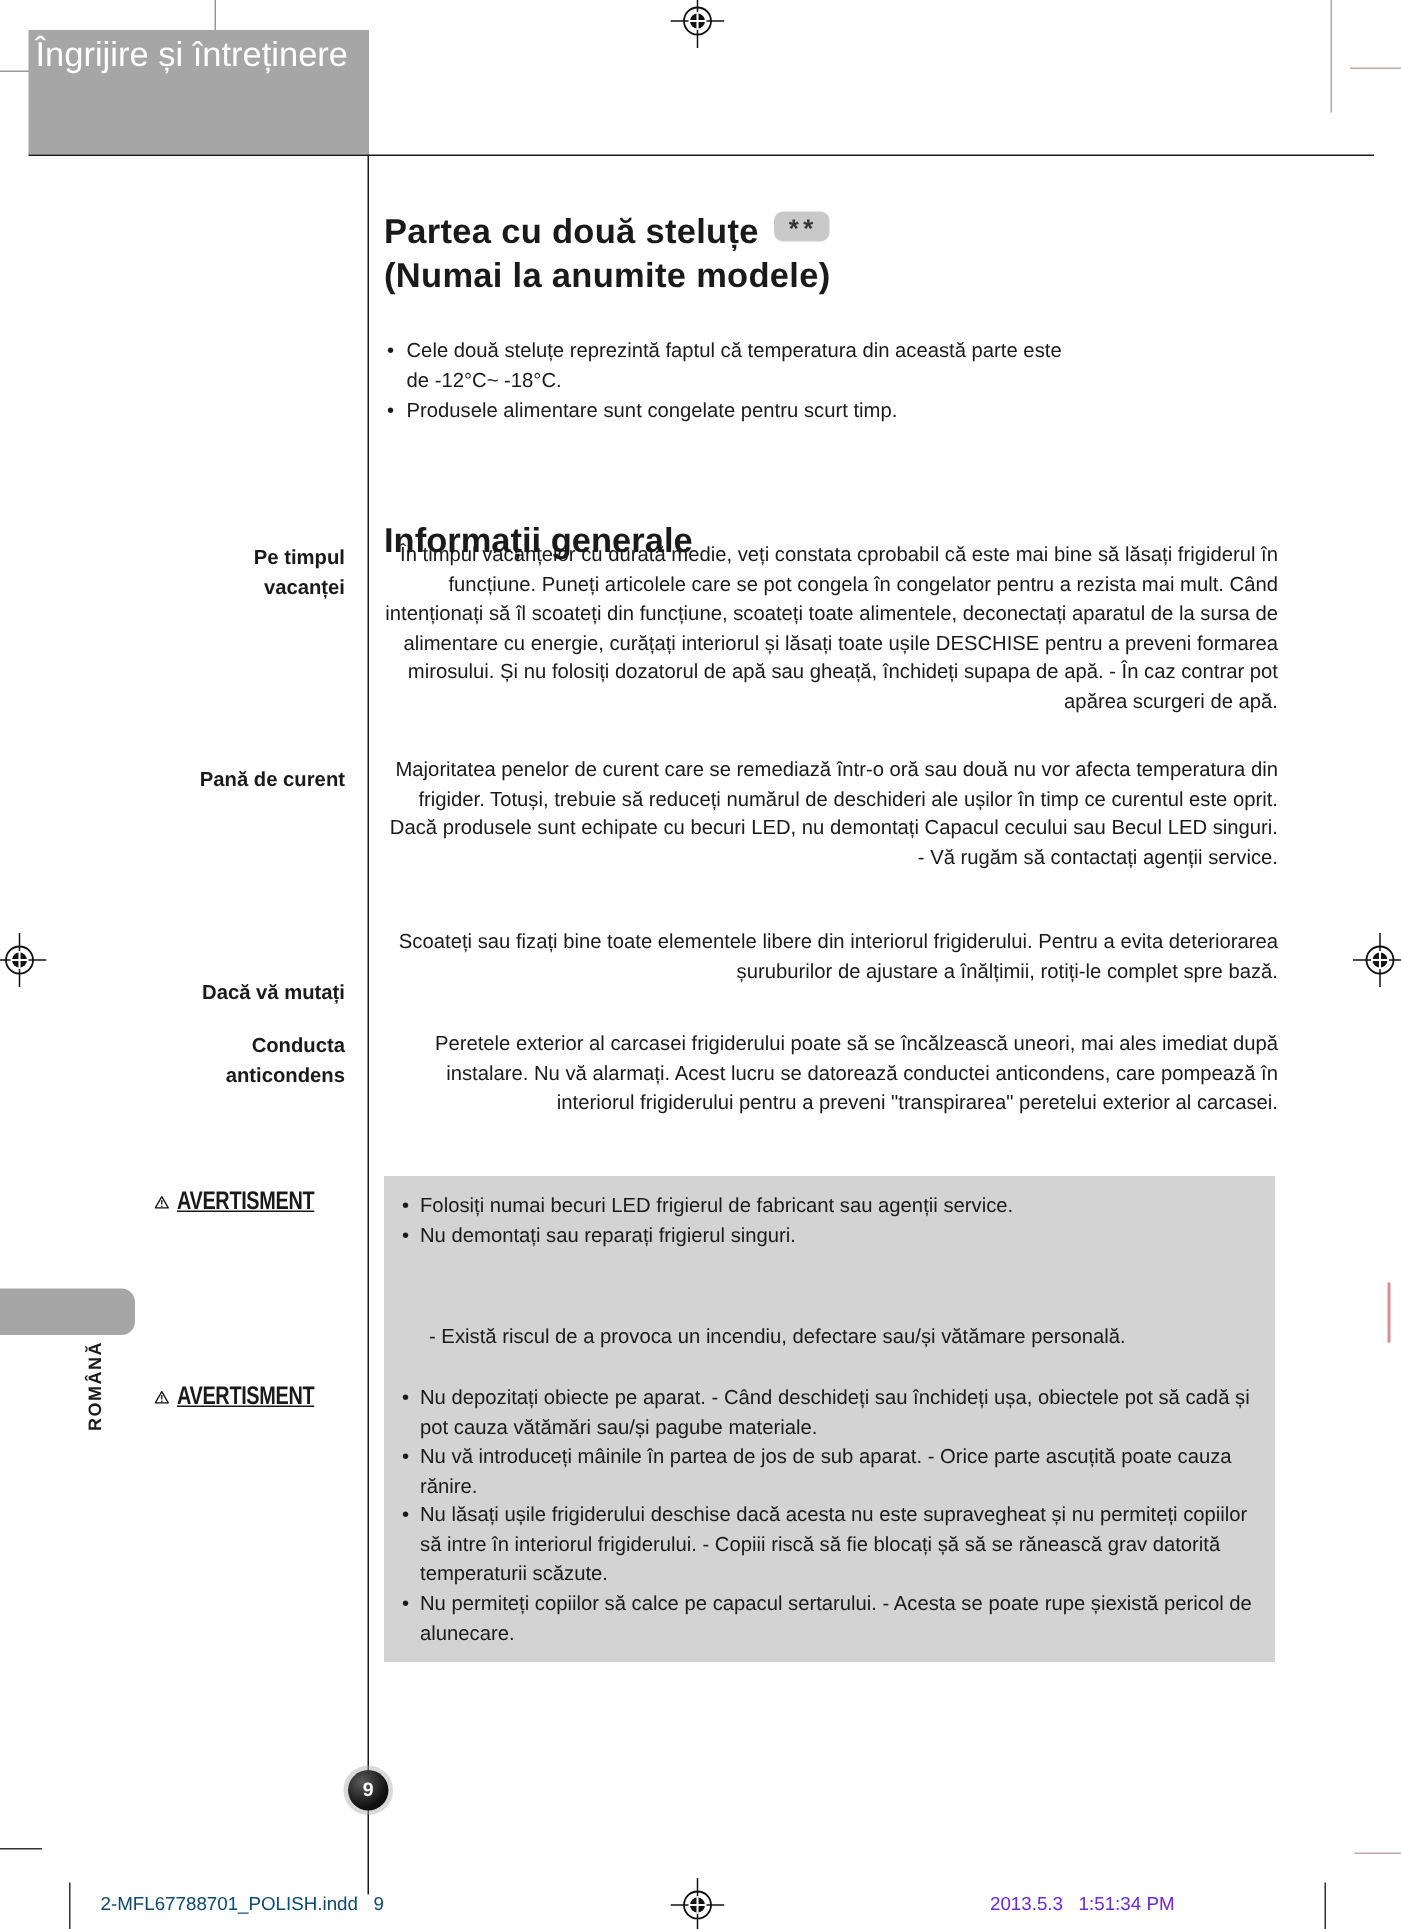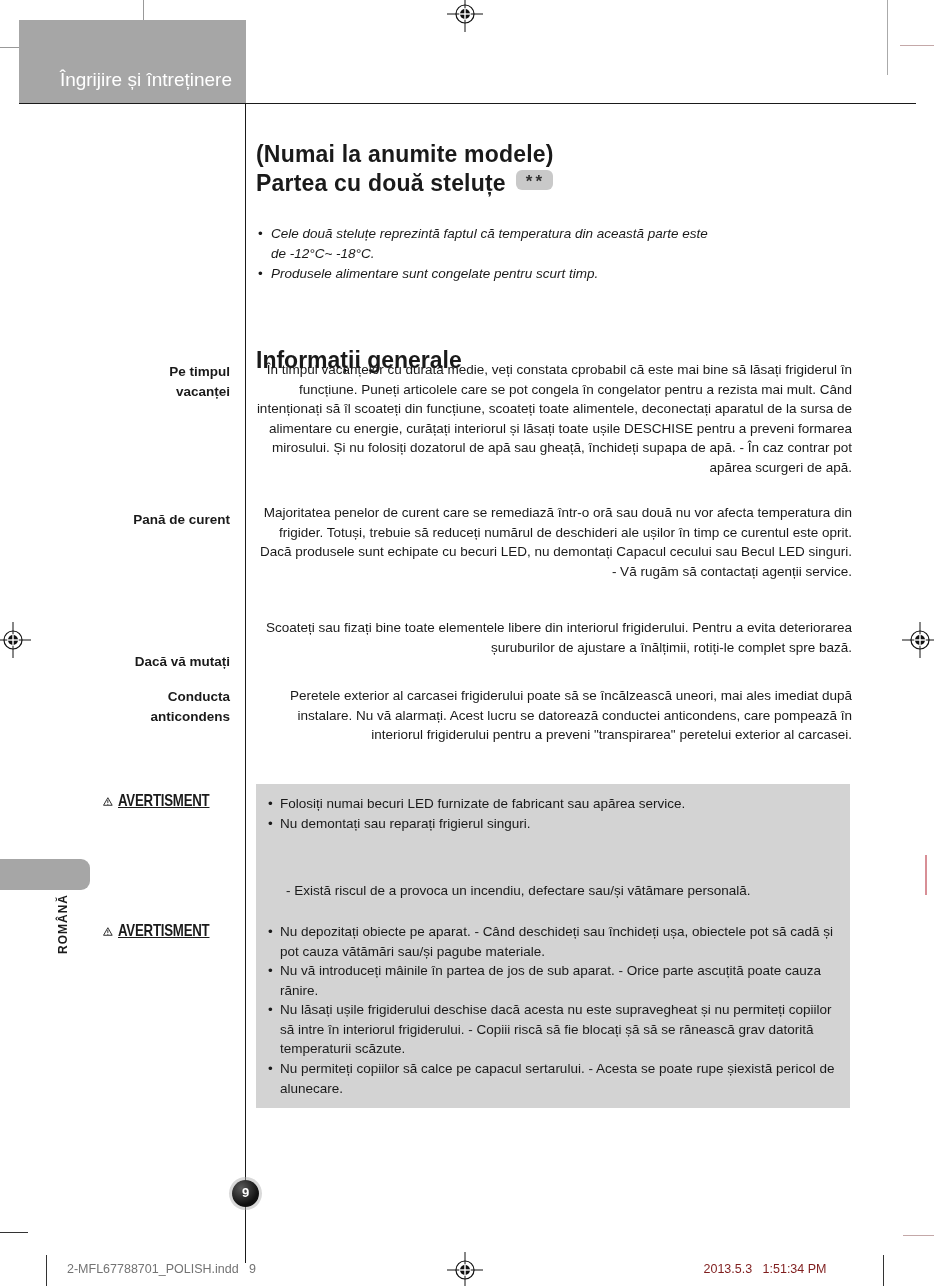--- a/index.html
+++ b/index.html
@@ -6,38 +6,38 @@
   .page{
     position:relative;width:934px;height:1286px;overflow:hidden;
     background:#fff;color:var(--text,#1a1a1a);
     font-family:"Liberation Sans","DejaVu Sans",sans-serif;
     font-size:13.5px;line-height:1.45;
   }
   .abs{position:absolute;}
   
   .header-tab{
     left:19px;top:20px;width:227px;height:83px;background:var(--header-gray,#a6a6a6);
-    color:#fff;font-size:19px;display:flex;align-items:flex-end;justify-content:flex-end;
+    color:#fff;font-size:23px;display:flex;align-items:flex-start;justify-content:flex-end;
     padding:0 14px 9px 0;box-sizing:border-box;
   }
   .hrule{left:19px;top:103px;width:897px;height:1px;background:#1a1a1a;}
   .vdivider{left:245px;top:103px;width:1px;height:1160px;background:#1a1a1a;}
   
   .big-title{left:256px;top:140px;font-size:23px;font-weight:bold;line-height:29px;letter-spacing:.2px;}
   .star-badge{
     display:inline-block;background:var(--badge-gray,#c9c9c9);border-radius:6px;
     font-size:17px;font-weight:bold;color:#333;letter-spacing:3px;
     padding:5px 8px 1px 10px;line-height:14px;vertical-align:4px;margin-left:10px;
   }
   .section-title{left:256px;top:315px;font-size:23px;font-weight:bold;margin-top:29px;}
   
   .intro-bullets{left:258px;top:224px;width:610px;}
   .bullet-row{display:flex;margin-bottom:1px;}
   .bchar{width:13px;flex:none;}
-  .btext{white-space:pre-line;font-style:italic;}
+  .btext{white-space:pre-line;}
   
   .entry-label{left:30px;width:200px;text-align:right;font-weight:bold;white-space:pre-line;}
   .entry-text{left:256px;width:596px;text-align:right;}
   
   .warn-label{left:103px;width:132px;display:flex;align-items:center;gap:5px;text-decoration:underline;}
   .warn-word{font-weight:bold;font-size:17px;transform:scaleX(.78);transform-origin:left center;white-space:nowrap;letter-spacing:-.3px;}
   .warn-box{left:256px;width:570px;background:var(--box-gray,#d3d3d3);padding:10px 12px;box-sizing:content-box;}
   .witem{display:flex;}
   .witem .bchar{width:12px;flex:none;}
   .witem.sub{padding-left:18px;margin-top:48px;}
@@ -45,22 +45,22 @@
   .lang-tab{left:0;top:859px;width:90px;height:31px;background:var(--header-gray,#a6a6a6);border-radius:0 9px 9px 0;}
   .lang-vert{left:55px;top:894px;writing-mode:vertical-rl;transform:rotate(180deg);font-weight:bold;font-size:12px;letter-spacing:1px;}
   
   .page-num{
     left:232px;top:1180px;width:27px;height:27px;border-radius:50%;
     background:radial-gradient(circle at 35% 30%, #5a5a5a, #101010 65%);
     box-shadow:0 0 0 3px rgba(170,170,170,.45);
     color:#fff;font-size:13px;font-weight:bold;display:flex;align-items:center;justify-content:center;
   }
   
-  .footer-left{left:67px;top:1260px;font-size:12.5px;white-space:pre;color:#737373;}
-  .footer-right{left:660px;top:1260px;width:210px;text-align:center;font-size:12.5px;white-space:pre;color:#7f1d1d;}
+  .footer-left{left:67px;top:1260px;font-size:12.5px;white-space:pre;color:#0c4a6e;}
+  .footer-right{left:660px;top:1260px;width:210px;text-align:left;font-size:12.5px;white-space:pre;color:#6d28d9;}
   .tick{width:1px;background:#333;}
   .cropline{background:#999;}
   .regmark line{stroke:#111;stroke-width:1;}
   .regmark circle.ring{fill:none;stroke:#111;stroke-width:1.2;}
   .regmark circle.core{fill:#111;}
   .regmark line.wcross{stroke:#fff;stroke-width:1.4;}
 </style>
 </head>
 <body>
 
@@ -105,24 +105,24 @@
       <line class="wcross" x1="12" y1="18" x2="24" y2="18"></line>
   </svg>
 
   <div class="abs header-tab">
     <span>Îngrijire și întreținere</span>
   </div>
   <div class="abs hrule"></div>
   <div class="abs vdivider"></div>
 
   <div class="abs big-title">
-    <div>(Numai la anumite modele)</div>
     <div>
       <span>Partea cu două steluțe</span><span class="star-badge">**</span>
     </div>
+    <div>(Numai la anumite modele)</div>
   </div>
 
   <div class="abs intro-bullets">
     <div class="bullet-row">
       <span class="bchar">•</span>
       <span class="btext">Cele două steluțe reprezintă faptul că temperatura din această parte este
 de -12°C~ -18°C.</span>
     </div>
     <div class="bullet-row">
       <span class="bchar">•</span>
@@ -150,21 +150,21 @@
     <svg width="27" height="25" viewBox="0 0 27 25">
       <path d="M13.5 2 L25.5 23 L1.5 23 Z" fill="none" stroke="#111" stroke-width="2.4" stroke-linejoin="round"></path>
       <rect x="12.3" y="8.5" width="2.4" height="8" fill="#111"></rect>
       <circle cx="13.5" cy="20" r="1.5" fill="#111"></circle>
     </svg>
     <span class="warn-word">AVERTISMENT</span>
   </div>
   <div class="abs warn-box" style="top:784px;">
     <div class="witem">
       <span class="bchar">•</span>
-      <span>Folosiți numai becuri LED furnizate de fabricant sau apărea service.</span>
+      <span>Folosiți numai becuri LED frigierul de fabricant sau agenții service.</span>
     </div>
     <div class="witem">
       <span class="bchar">•</span>
       <span>Nu demontați sau reparați frigierul singuri.</span>
     </div>
     <div class="witem sub">
       <span>- Există riscul de a provoca un incendiu, defectare sau/și vătămare personală.</span>
     </div>
     <div class="witem sub">
       <span>În caz de defecțiune, contactați agenții service.</span>

